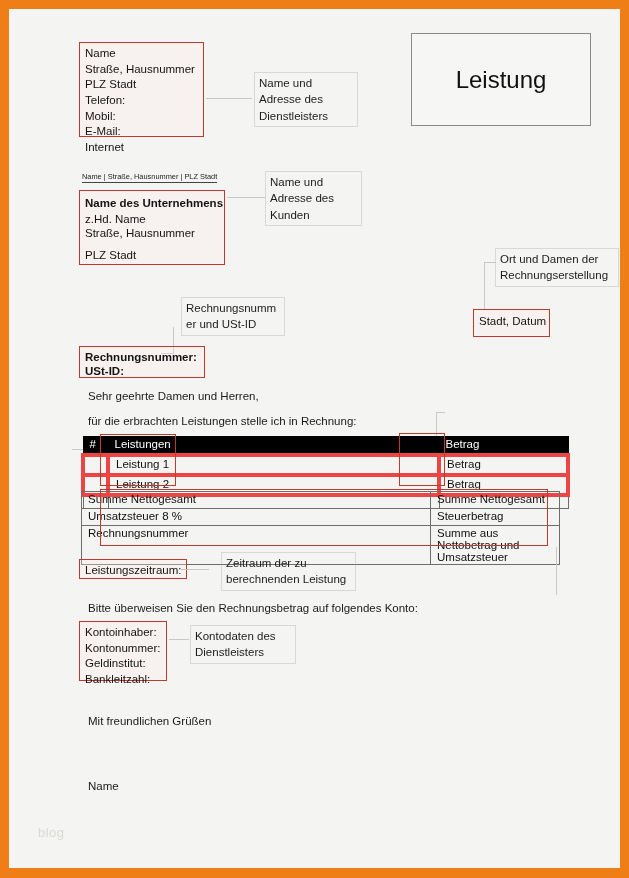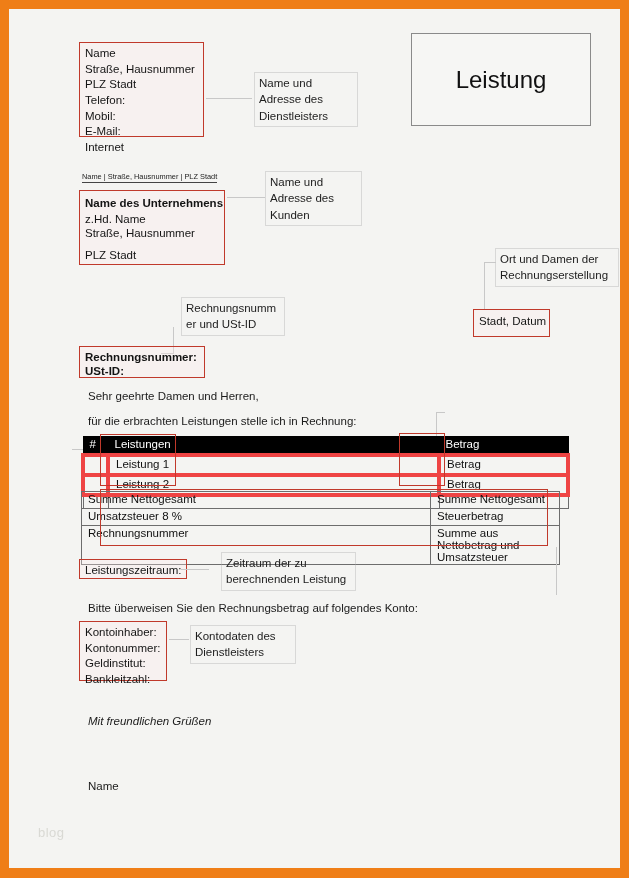--- a/index.html
+++ b/index.html
@@ -188,18 +188,18 @@
   <div class="redbox" style="left:79px;top:621px;width:88px;height:60px;">
     <div class="inner" style="top:3px;">Kontoinhaber:
 Kontonummer:
 Geldinstitut:
 Bankleitzahl:</div>
   </div>
   <div class="conn" style="left:169px;top:639px;width:20px;"></div>
   <div class="t note" style="left:190px;top:625px;width:106px;">Kontodaten des
 Dienstleisters</div>
 
-  <div class="t doc" style="left:88px;top:714px;font-style:italic;">Mit freundlichen Grüßen</div>
+  <div class="t doc" style="left:88px;top:714px;">Mit freundlichen Grüßen</div>
   <div class="t doc" style="left:88px;top:779px;">Name</div>
 
   <div class="watermark" style="left:38px;top:825px;">blog</div>
 
 </div>
 
 </body></html>

